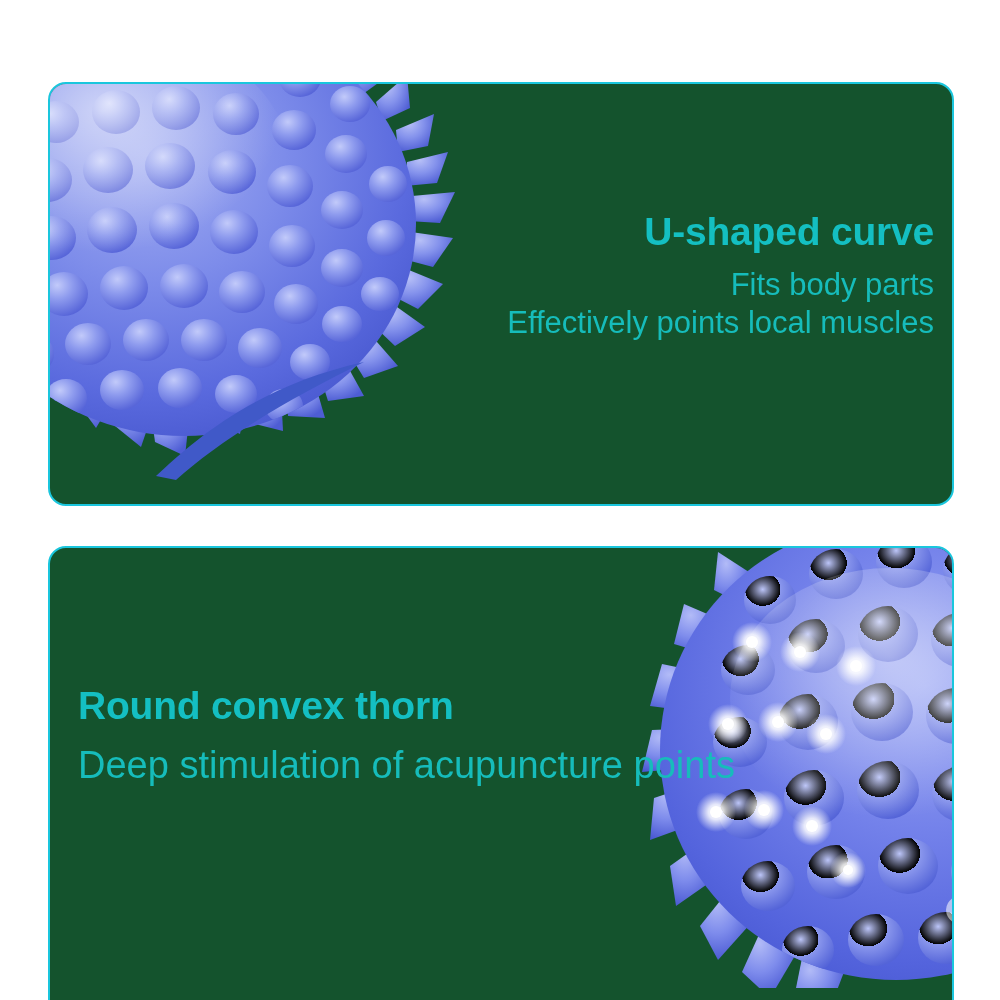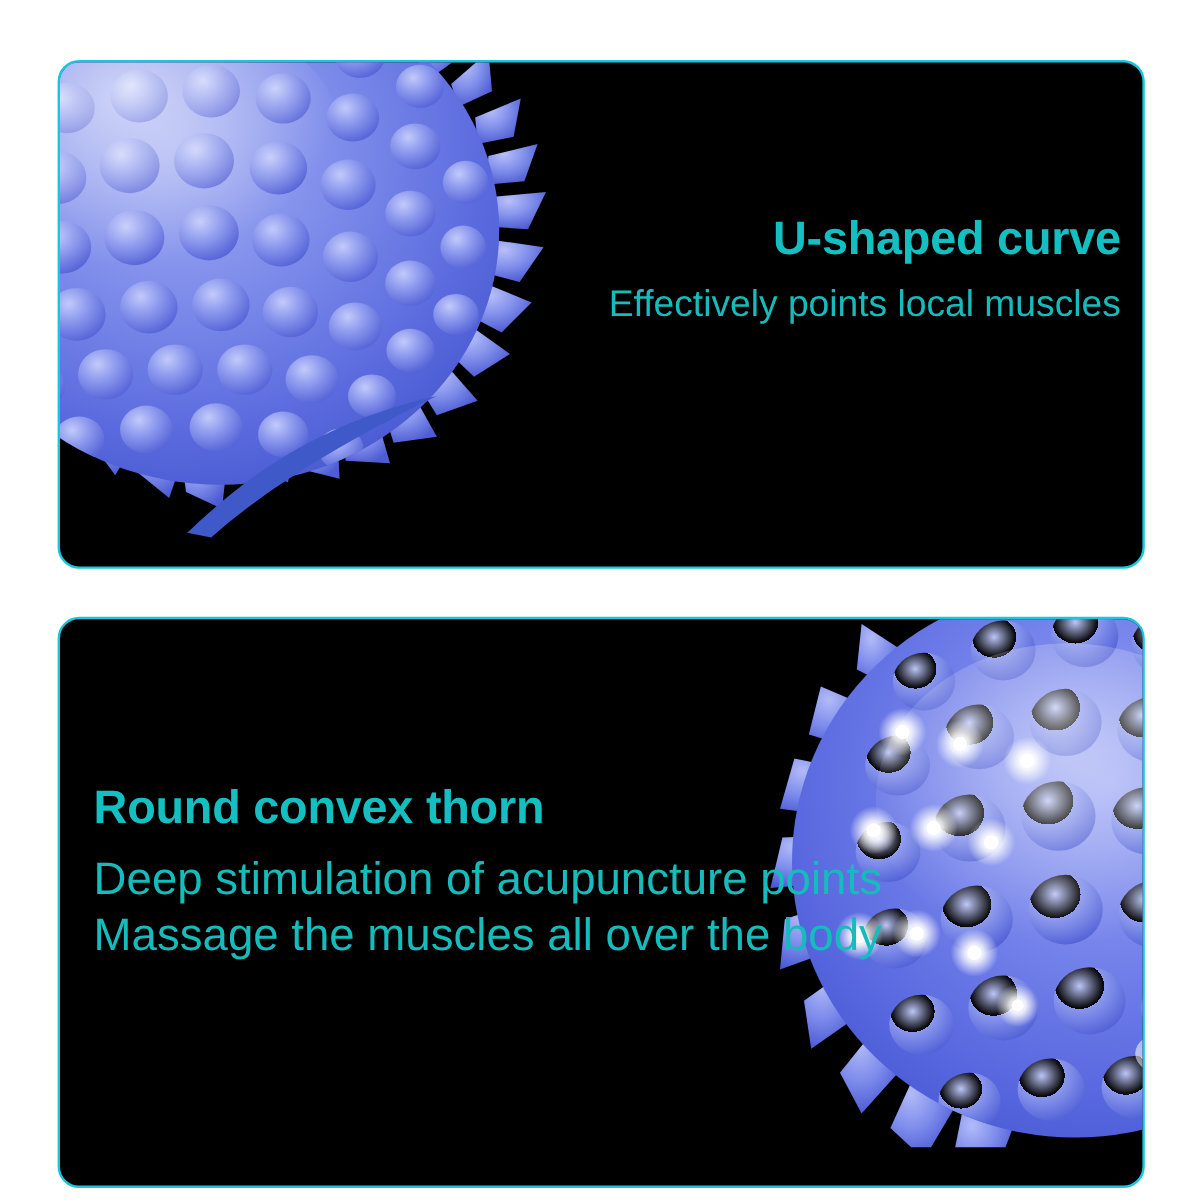--- a/index.html
+++ b/index.html
@@ -20,24 +20,25 @@
     width: 1000px;
     height: 1000px;
     background: #ffffff;
     overflow: hidden;
   }
 
   
   .panel {
     position: absolute;
     box-sizing: border-box;
-    background: #000000;
+    background: #14532d;
     border: 2px solid #1ac6dd;
     border-radius: 18px;
     overflow: hidden;
+    margin-top: 32px;
   }
   .panel-top {
     left: 48px;
     top: 50px;
     width: 906px;
     height: 424px;
   }
   .panel-bottom {
     left: 48px;
     top: 514px;
@@ -246,20 +247,21 @@
     </div>
 
     <div class="swoosh">
       <svg viewBox="0 0 220 160" xmlns="http://www.w3.org/2000/svg" aria-hidden="true">
         <path d="M6,152 C44,116 106,62 214,38 C140,74 70,116 26,156 Z" fill="#4059c8"></path>
       </svg>
     </div>
 
     <div class="text-block align-right">
       <div class="heading">U-shaped curve</div>
+      <div class="subline">Fits body parts</div>
       <div class="subline">Effectively points local muscles</div>
     </div>
   </div>
 
   <div class="panel panel-bottom">
 
     <div class="ball-wrap ball-bottom">
       <svg viewBox="0 0 400 470" xmlns="http://www.w3.org/2000/svg" aria-hidden="true">
         <defs>
           <radialGradient id="bodyGradBot" cx="56%" cy="36%" r="80%">
@@ -381,17 +383,16 @@
         </g>
 
         <ellipse cx="250" cy="180" rx="160" ry="130" fill="url(#glowBot)"></ellipse>
         <ellipse cx="332" cy="392" rx="26" ry="18" fill="#ffffff" opacity="0.55"></ellipse>
       </svg>
     </div>
 
     <div class="text-block align-left">
       <div class="heading">Round convex thorn</div>
       <div class="subline">Deep stimulation of acupuncture points</div>
-      <div class="subline">Massage the muscles all over the body</div>
     </div>
   </div>
 
 </div>
 
 </body></html>

